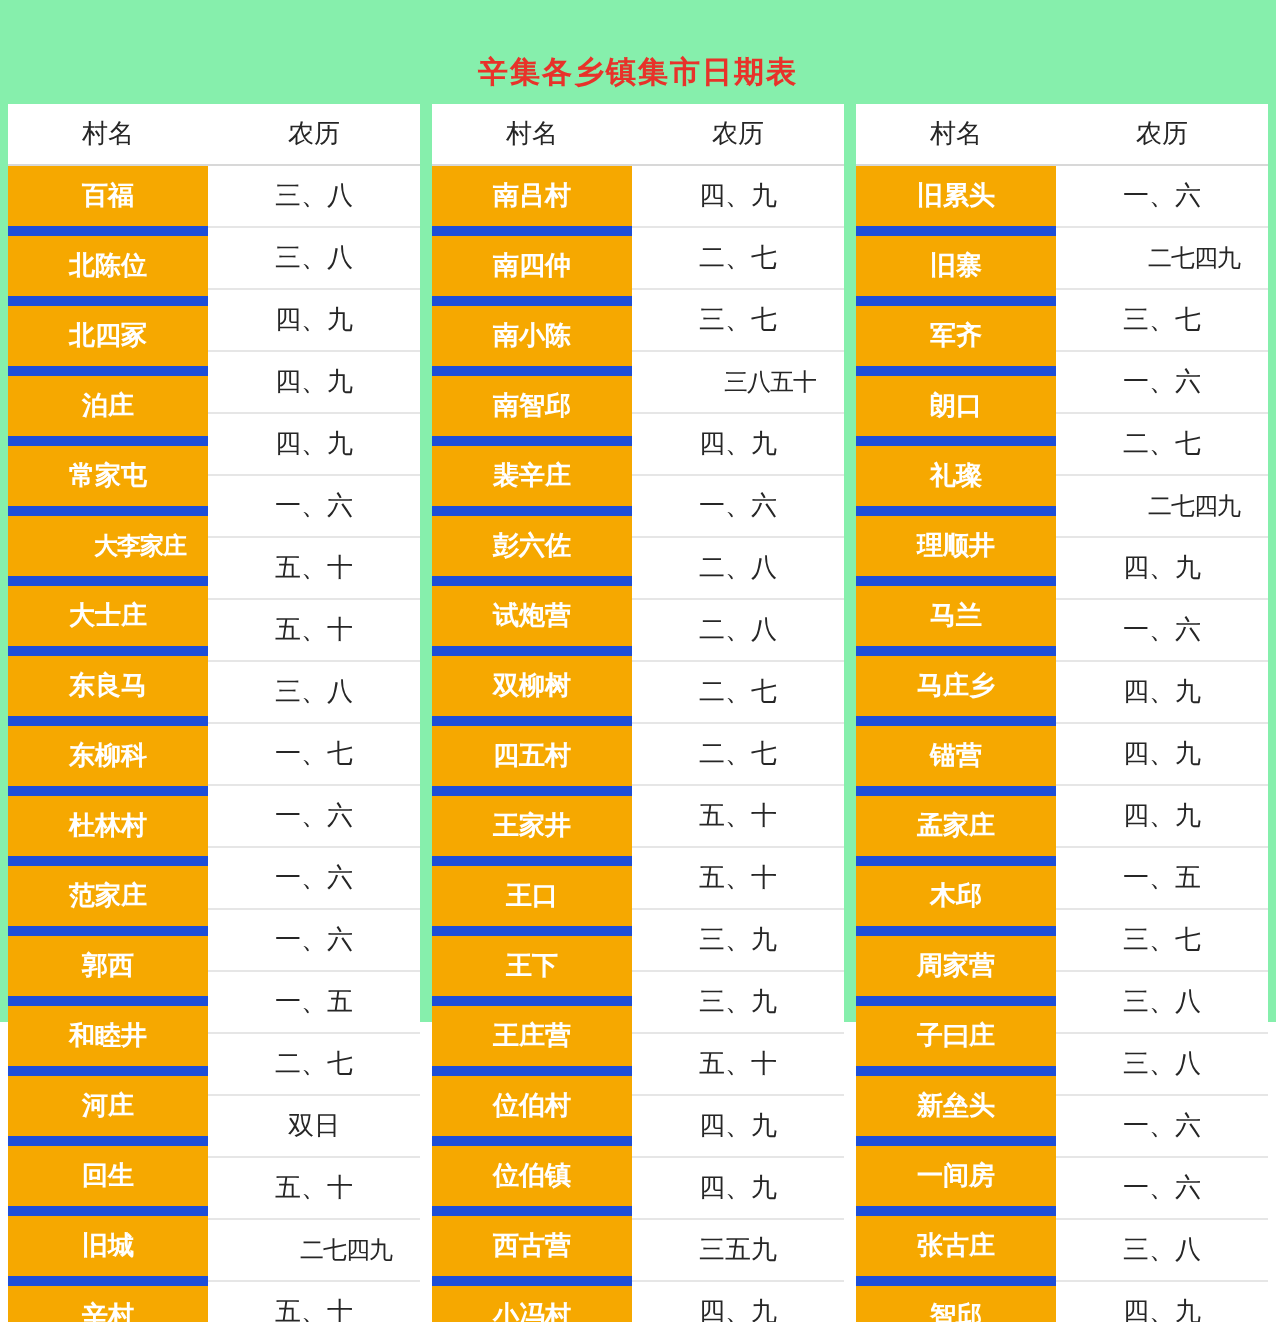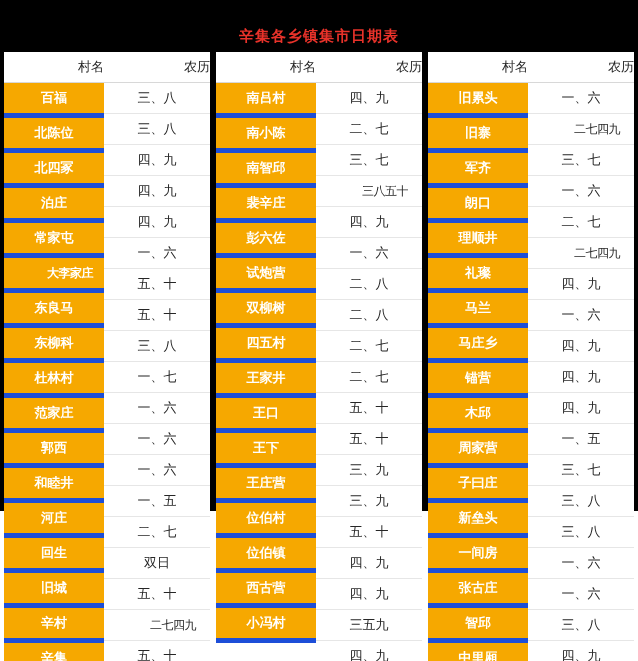--- a/index.html
+++ b/index.html
@@ -10,21 +10,21 @@
   body {
     width: 638px;
     height: 661px;
     font-family: "Liberation Sans", "DejaVu Sans", sans-serif;
     overflow: hidden;
   }
   .page {
     width: 638px;
     height: 511px;
     position: relative;
-    background: #000000;
+    background: #86efac;
   }
   .title {
     text-align: center;
     color: #e8322a;
     font-size: 15px;
     font-weight: bold;
     letter-spacing: 1px;
     padding-top: 27px;
     padding-bottom: 6px;
   }
@@ -45,21 +45,21 @@
   }
   .col-date {
     width: 106px;
   }
   .spacer {
     width: 6px;
   }
   .hcell {
     height: 30px;
     line-height: 30px;
-    text-align: right;
+    text-align: center;
     font-size: 13px;
     color: #262626;
     background: #ffffff;
     border-bottom: 1px solid #d8d8d8;
   }
   .cell {
     height: 30px;
     line-height: 30px;
     text-align: center;
     font-size: 13px;
@@ -95,20 +95,21 @@
 
     <div class="block">
       <div class="col col-name">
         <div class="hcell">村名</div>
         <div class="cell name">百福</div>
         <div class="cell name">北陈位</div>
         <div class="cell name">北四冢</div>
         <div class="cell name">泊庄</div>
         <div class="cell name">常家屯</div>
         <div class="cell name small">大李家庄</div>
+        <div class="cell name">大士庄</div>
         <div class="cell name">东良马</div>
         <div class="cell name">东柳科</div>
         <div class="cell name">杜林村</div>
         <div class="cell name">范家庄</div>
         <div class="cell name">郭西</div>
         <div class="cell name">和睦井</div>
         <div class="cell name">河庄</div>
         <div class="cell name">回生</div>
         <div class="cell name">旧城</div>
         <div class="cell name">辛村</div>
@@ -140,20 +141,21 @@
 
       </div>
     </div>
 
     <div class="spacer"></div>
 
     <div class="block">
       <div class="col col-name">
         <div class="hcell">村名</div>
         <div class="cell name">南吕村</div>
+        <div class="cell name">南四仲</div>
         <div class="cell name">南小陈</div>
         <div class="cell name">南智邱</div>
         <div class="cell name">裴辛庄</div>
         <div class="cell name">彭六佐</div>
         <div class="cell name">试炮营</div>
         <div class="cell name">双柳树</div>
         <div class="cell name">四五村</div>
         <div class="cell name">王家井</div>
         <div class="cell name">王口</div>
         <div class="cell name">王下</div>
@@ -191,25 +193,26 @@
 
     <div class="spacer"></div>
 
     <div class="block">
       <div class="col col-name">
         <div class="hcell">村名</div>
         <div class="cell name">旧累头</div>
         <div class="cell name">旧寨</div>
         <div class="cell name">军齐</div>
         <div class="cell name">朗口</div>
+        <div class="cell name">礼璨</div>
         <div class="cell name">理顺井</div>
-        <div class="cell name">礼璨</div>
         <div class="cell name">马兰</div>
         <div class="cell name">马庄乡</div>
         <div class="cell name">锚营</div>
+        <div class="cell name">孟家庄</div>
         <div class="cell name">木邱</div>
         <div class="cell name">周家营</div>
         <div class="cell name">子曰庄</div>
         <div class="cell name">新垒头</div>
         <div class="cell name">一间房</div>
         <div class="cell name">张古庄</div>
         <div class="cell name">智邱</div>
         <div class="cell name">中里厢</div>
 
       </div>

